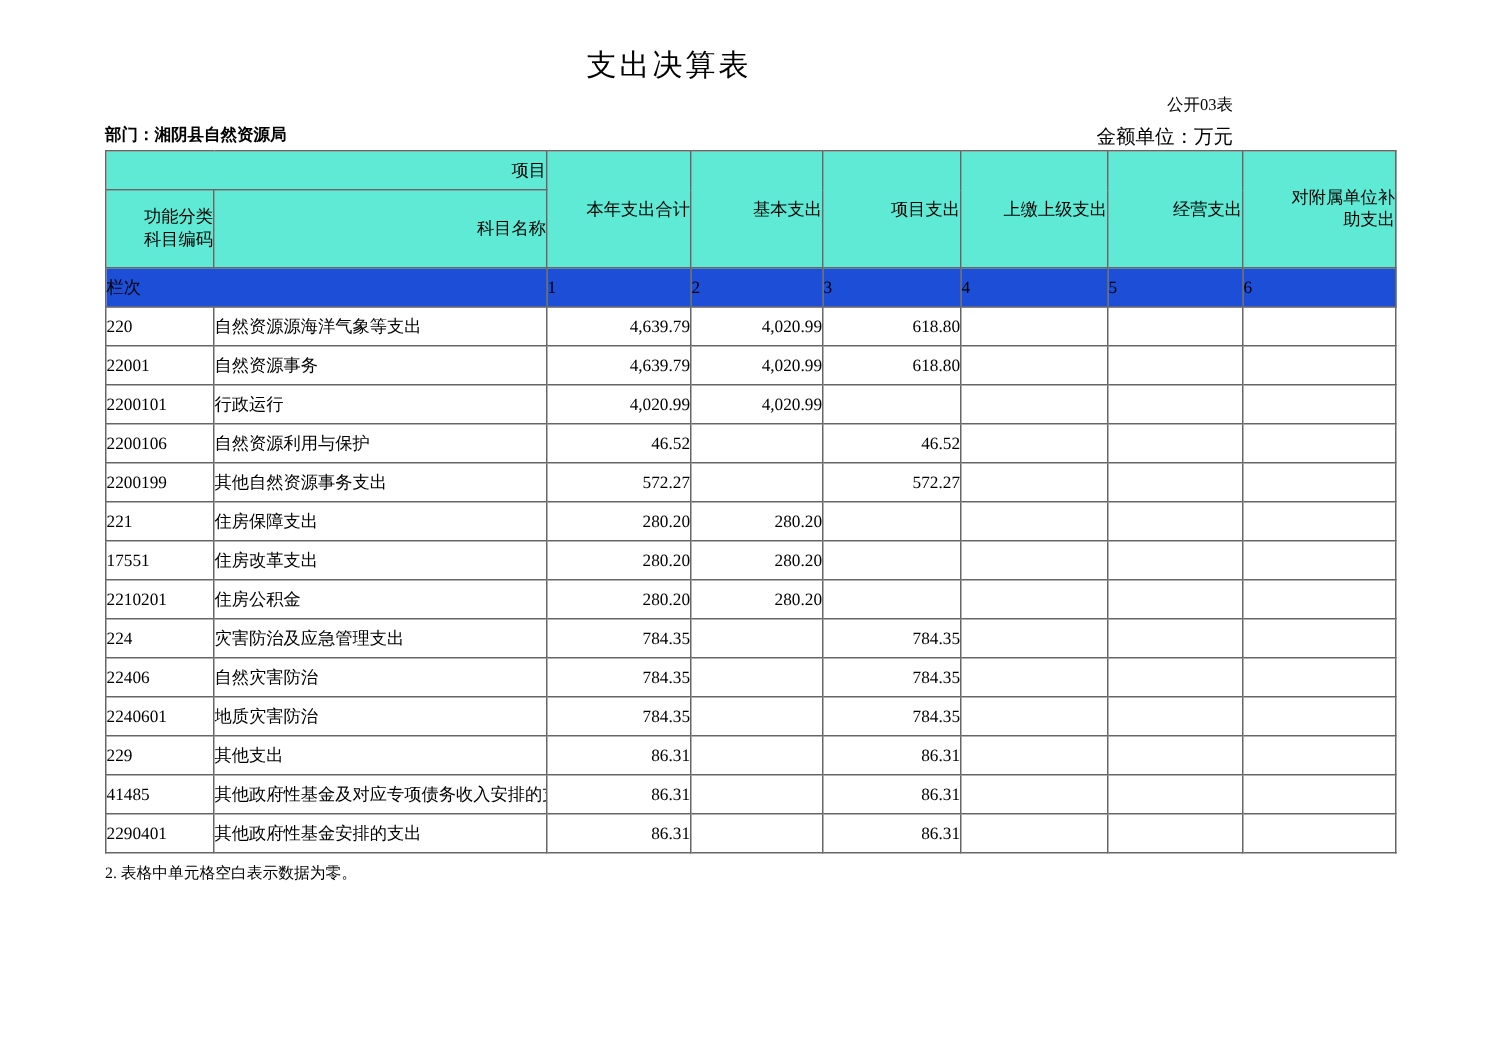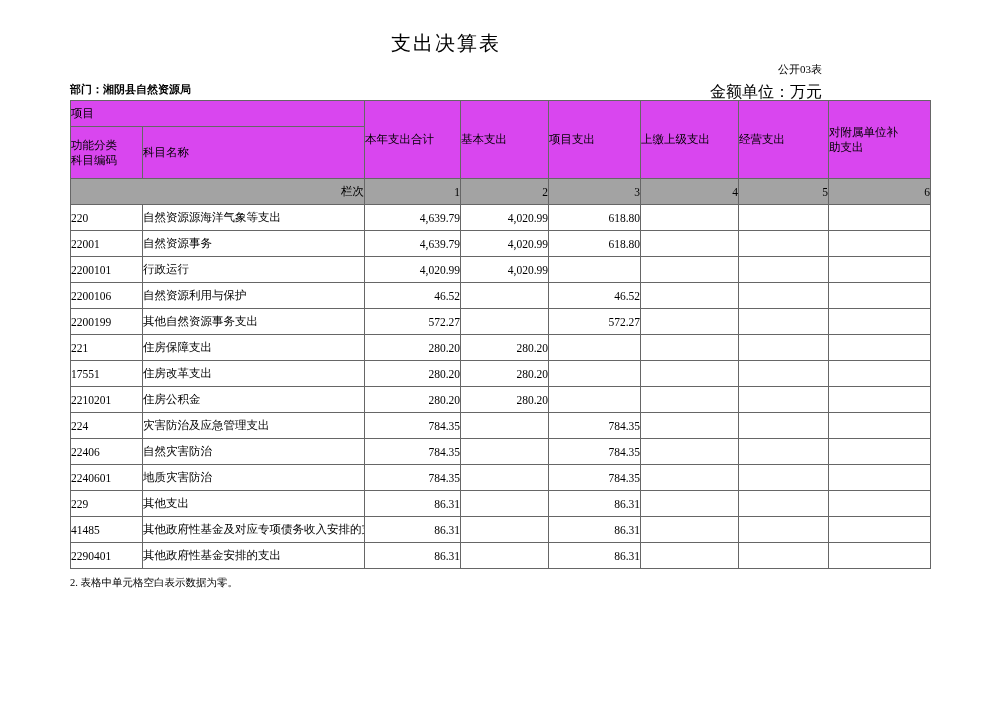--- a/index.html
+++ b/index.html
@@ -34,21 +34,21 @@
     position: absolute;
     right: 70px;
     top: 62px;
     font-size: 11px;
     font-family: "Liberation Serif", serif;
   }
   .meta-right2 {
     position: absolute;
     right: 70px;
     top: 82px;
-    font-size: 16px;
+    font-size: 13px;
     font-family: "Liberation Serif", serif;
   }
   .meta-left {
     position: absolute;
     left: 70px;
     top: 82px;
     font-size: 11px;
     font-family: "Liberation Serif", serif;
     font-weight: bold;
   }
@@ -63,27 +63,27 @@
   }
   table.main td, table.main th {
     border: 1px solid #666666;
     font-weight: normal;
     font-size: 11.5px;
     padding: 0;
     height: 26px;
     box-sizing: border-box;
   }
   .hdr {
-    background: #d946ef;
+    background: #5eead4;
+    text-align: right;
+    vertical-align: middle;
+  }
+  .rowlabel {
+    background: #1d4ed8;
     text-align: left;
-    vertical-align: middle;
-  }
-  .rowlabel {
-    background: #a3a3a3;
-    text-align: right;
   }
   td.code {
     text-align: left;
     vertical-align: middle;
     font-size: 11.5px;
   }
   td.name {
     text-align: left;
     padding-left: 6px;
     vertical-align: middle;

